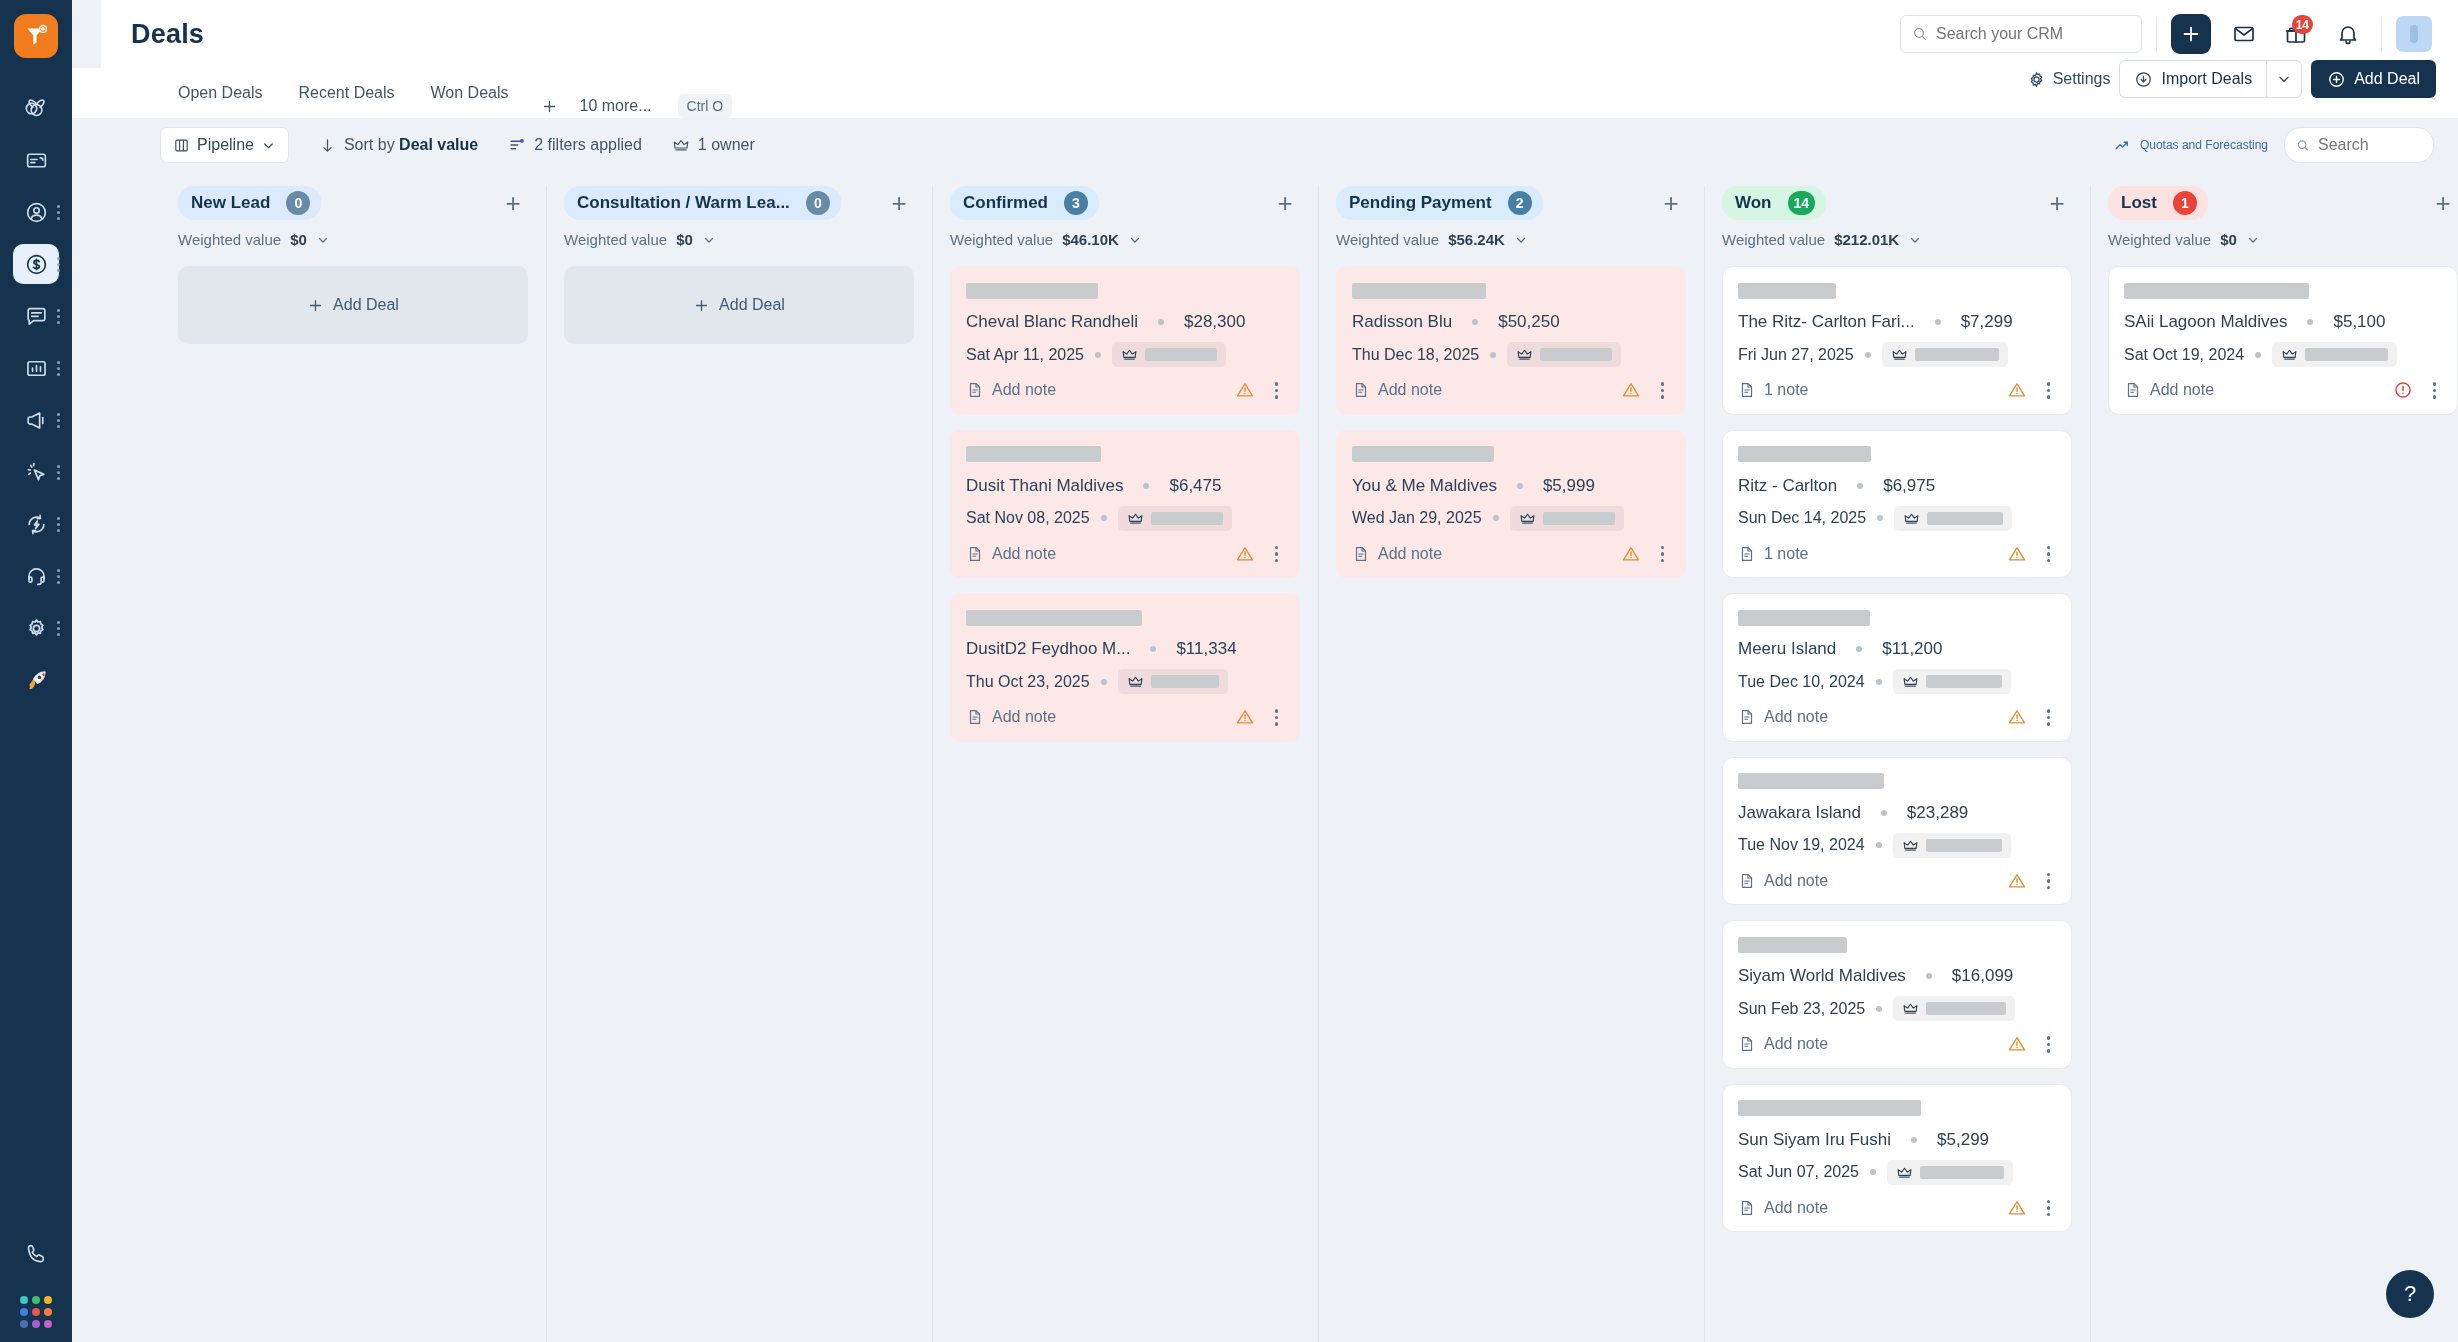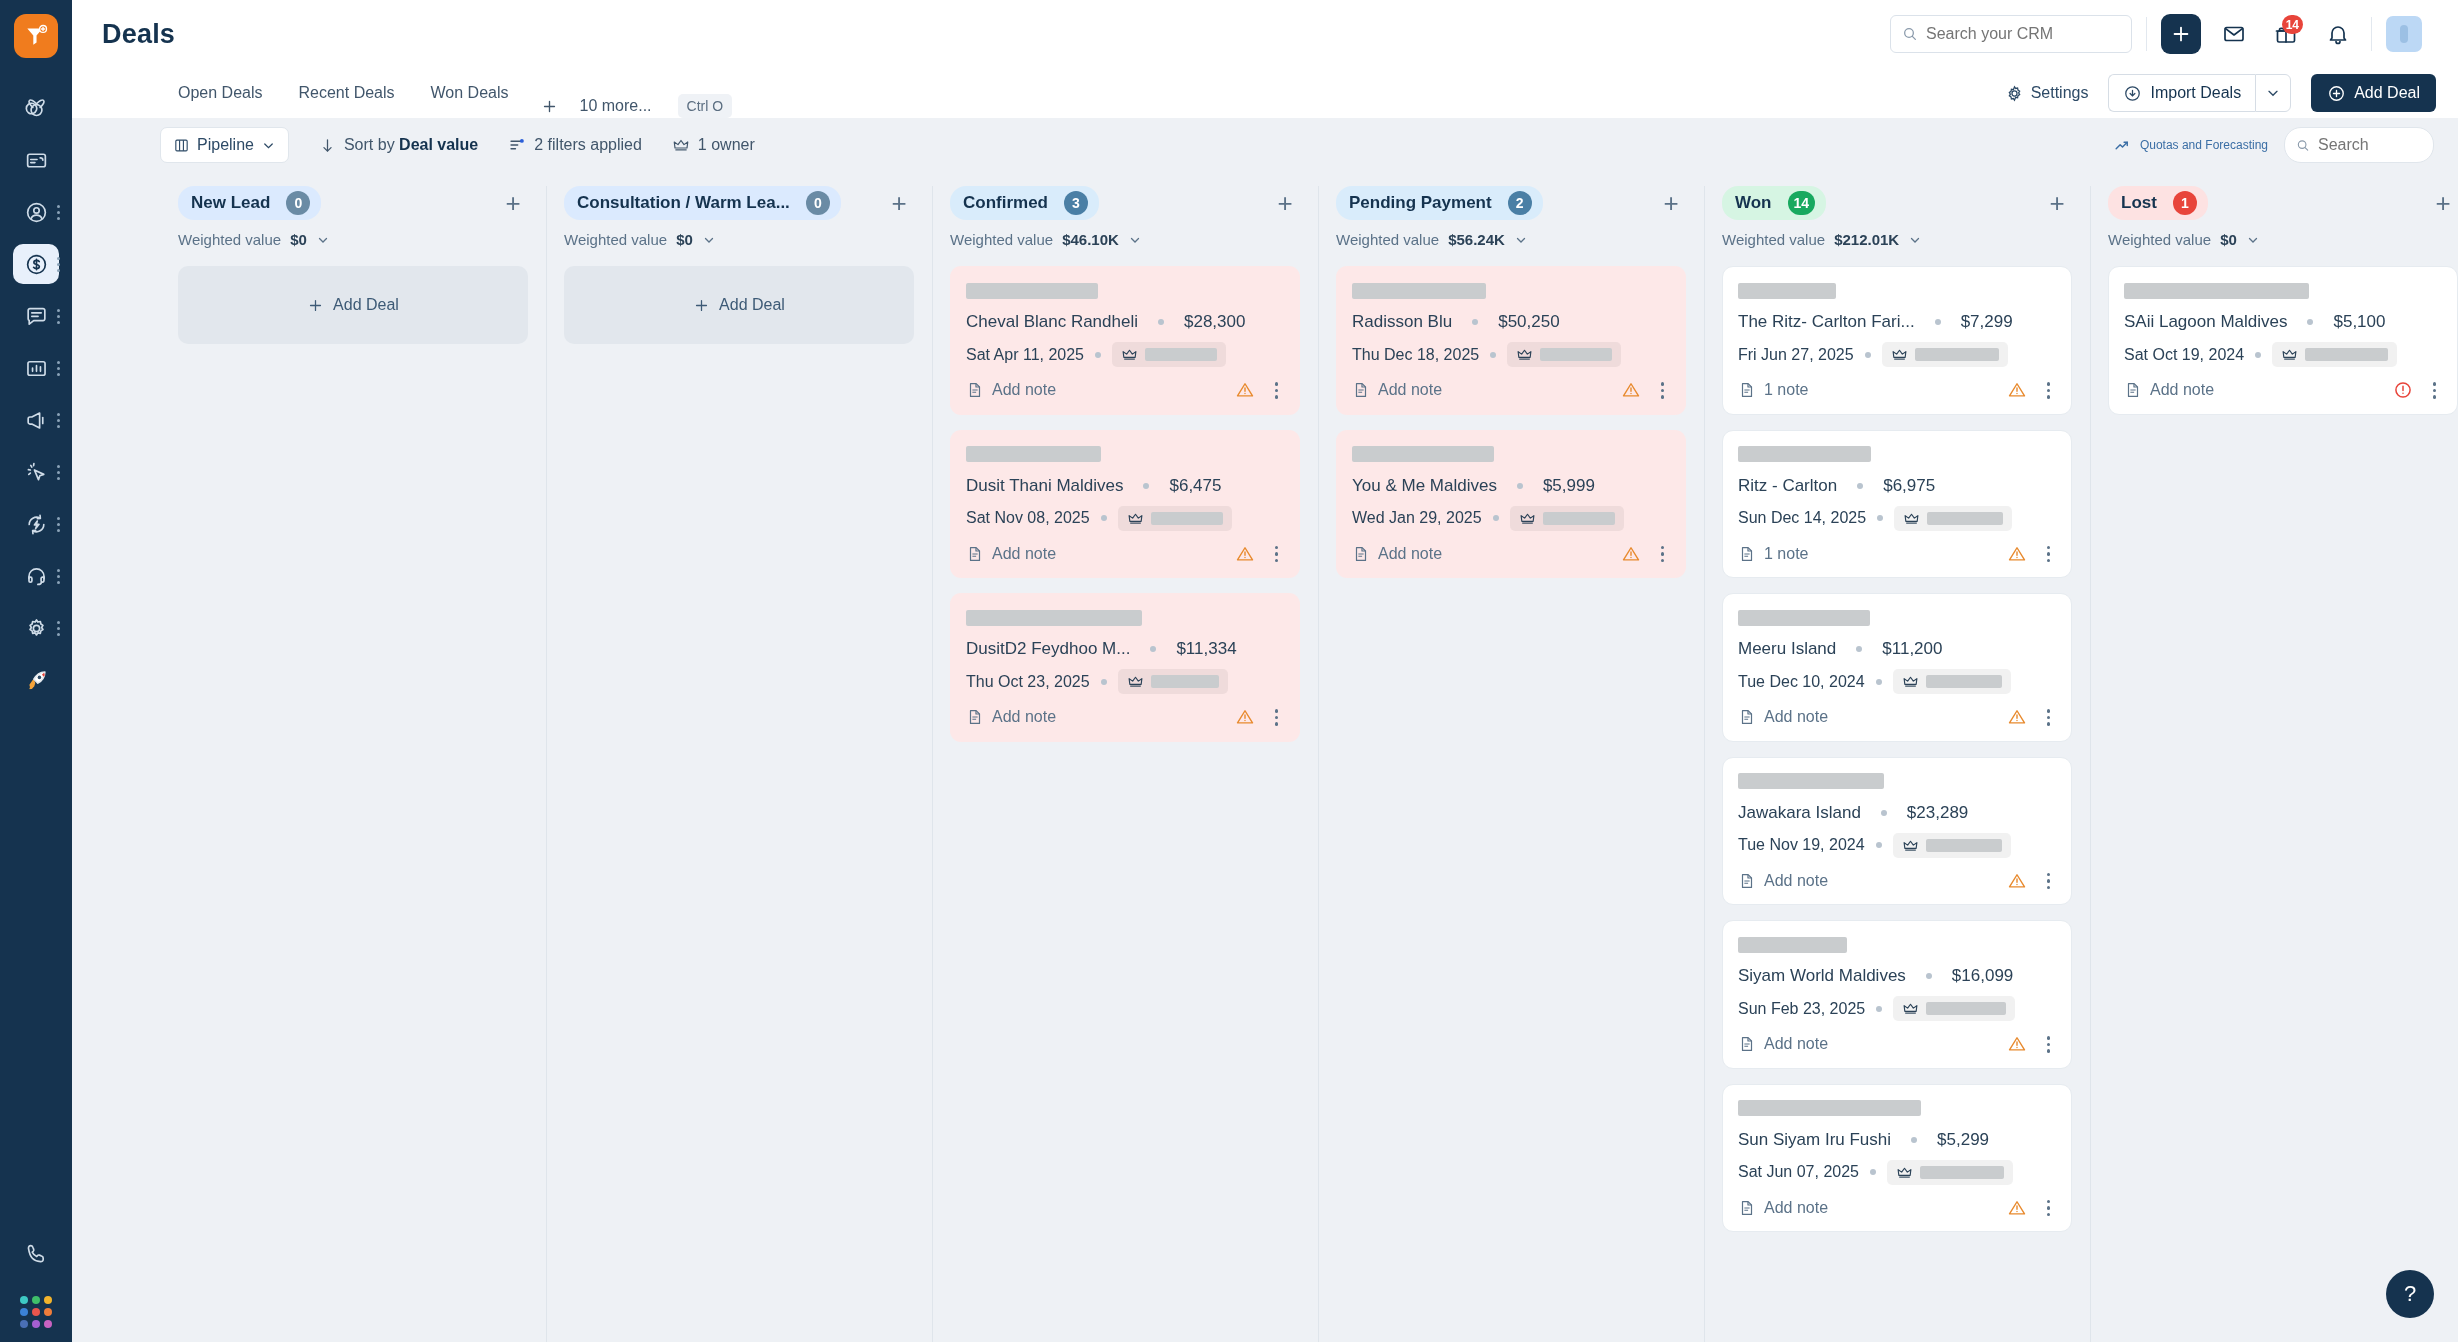--- a/index.html
+++ b/index.html
@@ -32,21 +32,21 @@
   .side-dots { position: absolute; right: 12px; display: flex; flex-direction: column; gap: 3px; }
   .side-dots i { width: 3px; height: 3px; background: #8ba3b8; border-radius: 50%; display: block; }
   .side-bottom { position: absolute; bottom: 14px; width: 100%; display: flex; flex-direction: column; align-items: center; gap: 22px; }
   .appgrid { display: grid; grid-template-columns: repeat(3, 8px); gap: 4px; }
   .appgrid i { width: 8px; height: 8px; border-radius: 50%; display: block; }
 
   
   .main { flex: 1; display: flex; flex-direction: column; height: 1342px; min-width: 0; background: #eef1f5; }
 
   
-  .topbar { height: 68px; background: #fff; display: flex; align-items: center; padding: 0 36px 0 30px; flex: 0 0 68px; }
+  .topbar { height: 68px; background: #fff; display: flex; align-items: center; padding: 0 26px 0 30px; flex: 0 0 68px; margin-left: 29px; }
   .page-title { font-size: 27px; font-weight: bold; color: #15334f; letter-spacing: .2px; }
   .topbar-right { margin-left: auto; display: flex; align-items: center; gap: 14px; }
   .crm-search {
     width: 242px; height: 38px; border: 1px solid #dbe2ea; border-radius: 6px;
     display: flex; align-items: center; gap: 8px; padding: 0 11px; background: #fff;
   }
   .crm-search input { border: none; outline: none; font-size: 16px; color: #6b7d8f; font-family: inherit; width: 100%; background: transparent; }
   .vdiv { width: 1px; height: 34px; background: #e2e8ef; }
   .sq-add { width: 40px; height: 40px; border-radius: 9px; background: #15334f; display: flex; align-items: center; justify-content: center; border: none; cursor: pointer; }
   .icon-btn { width: 38px; height: 38px; display: flex; align-items: center; justify-content: center; position: relative; background: none; border: none; cursor: pointer; }
@@ -65,21 +65,21 @@
   .tab { height: 50px; display: flex; align-items: center; padding: 0 18px; font-size: 16px; color: #41566b; cursor: pointer; white-space: nowrap; }
   .tab.active { background: #eef1f5; border-radius: 9px 9px 0 0; gap: 10px; padding: 0 14px 0 18px; }
   .tab-dot { width: 19px; height: 19px; border-radius: 50%; background: #6a8ba5; display: inline-block; }
   .tab-pill {
     background: #2b7fdb; color: #fff; font-size: 14px; font-weight: bold;
     border-radius: 12px; padding: 4px 9px 4px 11px; display: flex; align-items: center; gap: 5px;
   }
   .tab-x { width: 26px; height: 26px; display: flex; align-items: center; justify-content: center; cursor: pointer; }
   .tab-more { display: flex; align-items: center; gap: 22px; padding: 0 14px; font-size: 16px; color: #41566b; cursor: pointer; }
   .kbd { background: #eff2f6; color: #5b6e81; font-size: 14px; border-radius: 5px; padding: 4px 9px; margin-left: 4px; }
-  .tabbar-right { margin-left: auto; display: flex; align-items: center; gap: 20px; padding-bottom: 6px; justify-content: flex-end; }
+  .tabbar-right { margin-left: auto; display: flex; align-items: center; gap: 9px; padding-bottom: 20px; justify-content: flex-end; }
   .ghost-btn { display: flex; align-items: center; gap: 7px; font-size: 16px; color: #2d4a66; background: none; border: none; cursor: pointer; font-family: inherit; }
   .import-group { display: flex; align-items: stretch; }
   .import-btn { display: flex; align-items: center; gap: 8px; height: 38px; padding: 0 14px; border: 1px solid #d6dde5; border-right: none; border-radius: 6px 0 0 6px; background: #fff; font-size: 16px; color: #15334f; cursor: pointer; font-family: inherit; }
   .import-caret { width: 36px; height: 38px; border: 1px solid #d6dde5; border-radius: 0 6px 6px 0; background: #fff; display: flex; align-items: center; justify-content: center; cursor: pointer; }
   .add-deal-btn { display: flex; align-items: center; gap: 8px; height: 38px; padding: 0 16px; background: #15334f; color: #fff; border: none; border-radius: 6px; font-size: 16px; cursor: pointer; font-family: inherit; }
 
   
   .filterbar { height: 54px; display: flex; align-items: center; padding: 0 24px 0 88px; flex: 0 0 54px; gap: 0; }
   .pipeline-btn { display: flex; align-items: center; gap: 7px; height: 36px; padding: 0 12px; background: #fff; border: 1px solid #e0e6ec; border-radius: 7px; font-size: 16px; color: #2d4a66; cursor: pointer; font-family: inherit; }
   .fchip { display: flex; align-items: center; gap: 8px; font-size: 16px; color: #41566b; margin-left: 30px; cursor: pointer; white-space: nowrap; }

